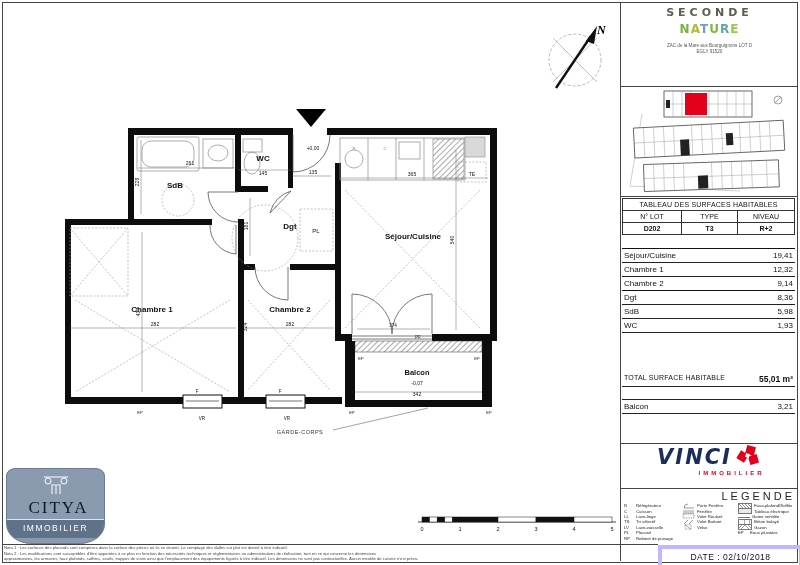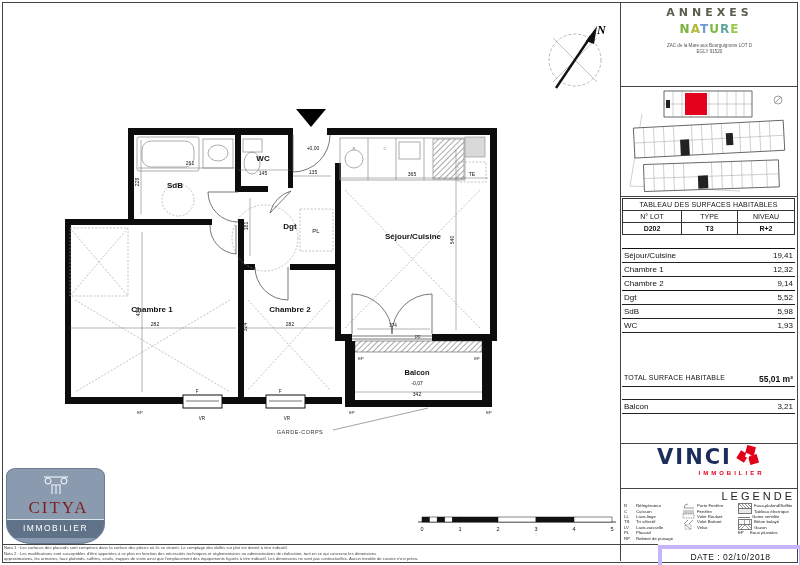--- a/index.html
+++ b/index.html
@@ -26,21 +26,21 @@
   .srow{display:flex;justify-content:space-between;padding:2px 2px 1px 2px;border-bottom:1px solid #222;height:10px;}
   .srow.bt{border-top:1.6px solid #111;}
   .srow.bb{border-bottom:1.6px solid #111;}
   .srow .v{text-align:center;}
   .trow{display:flex;justify-content:space-between;padding:3px 2px 2px 2px;border-bottom:1px solid #222;margin-top:38px;}
   .trow .l{font-size:7px;letter-spacing:.2px;}
   .trow .v{font-weight:bold;font-size:8.5px;}
   .annex{margin-top:12px;border-top:1px solid #222;}
   
   .vinci{position:absolute;left:622px;top:445px;width:173px;text-align:center;}
-  .vinci-row{display:flex;align-items:center;justify-content:center;gap:4px;}
+  .vinci-row{display:flex;align-items:center;justify-content:center;gap:4px;font-style:italic;}
   .vinci-name{font-size:21px;font-weight:bold;letter-spacing:2px;color:#1b2d5b;font-family:"DejaVu Sans",sans-serif;}
   .vinci-sub{font-size:6px;font-weight:bold;letter-spacing:3px;color:#e2001a;margin-top:1px;margin-left:46px;}
   
   .legend{position:absolute;left:622px;top:490px;width:173px;}
   .leg-title{text-align:right;font-size:11px;letter-spacing:3px;color:#222;}
   .leg-cols{position:relative;height:40px;margin-top:1px;font-size:4.3px;color:#222;}
   .leg-col{position:absolute;top:0;}
   .leg-col.k1{left:2px;width:56px;}
   .leg-col.k2{left:60px;width:54px;}
   .leg-col.k3{left:116px;width:57px;}
@@ -52,21 +52,21 @@
   .sw-te{background:#e8e8e8;}
   .sw-gaine{border:none;background:repeating-linear-gradient(0deg,#777 0 .6px,transparent .6px 1.8px);}
   .sw-beton{background:repeating-linear-gradient(90deg,#aaa 0 .5px,transparent .5px 2.6px);}
   .sw-gazon{background:repeating-linear-gradient(45deg,#999 0 .5px,transparent .5px 2.2px),repeating-linear-gradient(-45deg,#999 0 .5px,transparent .5px 2.2px);}
   .datebox{position:absolute;left:658px;top:545px;width:137px;height:16px;border:4px solid #c4b5fd;
     text-align:center;line-height:16px;font-size:8.5px;letter-spacing:.5px;}
   
   .citya{position:absolute;left:6px;top:468px;width:97px;height:74px;background:#8revolution;}
   .citya{background:#8a9bb0;border:1px solid #6b7d93;border-radius:10px 10px 26px 26px / 8px 8px 20px 20px;
     text-align:center;overflow:hidden;}
-  .citya-name{font-family:"Liberation Serif",serif;font-size:17px;letter-spacing:2px;color:#7f1d1d;line-height:18px;padding-left:6px;}
+  .citya-name{font-family:"Liberation Serif",serif;font-size:17px;letter-spacing:2px;color:#0f172a;line-height:18px;padding-left:6px;}
   .citya-band{margin-top:2px;background:#5f7288;border-top:1px solid #dfe6ee;color:#fff;
     font-size:8.5px;letter-spacing:1.5px;padding:3px 0 5px 0;}
   .notes{position:absolute;left:4px;top:545px;width:650px;font-size:4.2px;color:#444;line-height:5.6px;}
   .notes div{white-space:nowrap;overflow:hidden;}
 </style>
 </head>
 <body>
 
 <svg class="abs" style="left:0;top:0" width="620" height="545" viewBox="0 0 620 545">
   <defs>
@@ -253,21 +253,21 @@
 
 <div class="frame"></div>
 <div class="vline"></div>
 <div class="hline" style="left:620px;top:86px;width:177px;"></div>
 <div class="hline" style="left:620px;top:196px;width:177px;"></div>
 <div class="hline" style="left:620px;top:443px;width:177px;"></div>
 <div class="hline" style="left:620px;top:488px;width:177px;"></div>
 <div class="hline" style="left:2px;top:544px;width:656px;"></div>
 
 <div class="sn">
-  <div class="sn-top">ANNEXES</div>
+  <div class="sn-top">SECONDE</div>
   <div class="sn-nat">
     <span style="color: rgb(121, 178, 63);">N</span><span style="color: rgb(179, 185, 59);">A</span><span style="color: rgb(109, 156, 212);">T</span><span style="color: rgb(127, 183, 67);">U</span><span style="color: rgb(95, 168, 162);">R</span><span style="color: rgb(151, 201, 79);">E</span>
   </div>
   <div class="sn-addr">
     <div>ZAC de la Mare aux Bourguignons LOT D</div>
     <div>EGLY 91520</div>
   </div>
 </div>
 
 <svg class="thumbs" width="175" height="106" viewBox="0 0 175 106">
@@ -351,21 +351,21 @@
     <div class="srow">
       <span class="l">Chambre 1</span>
       <span class="v">12,32</span>
     </div>
     <div class="srow bb">
       <span class="l">Chambre 2</span>
       <span class="v">9,14</span>
     </div>
     <div class="srow">
       <span class="l">Dgt</span>
-      <span class="v">5,52</span>
+      <span class="v">8,36</span>
     </div>
     <div class="srow">
       <span class="l">SdB</span>
       <span class="v">5,98</span>
     </div>
     <div class="srow">
       <span class="l">WC</span>
       <span class="v">1,93</span>
     </div>
     <div class="trow">

